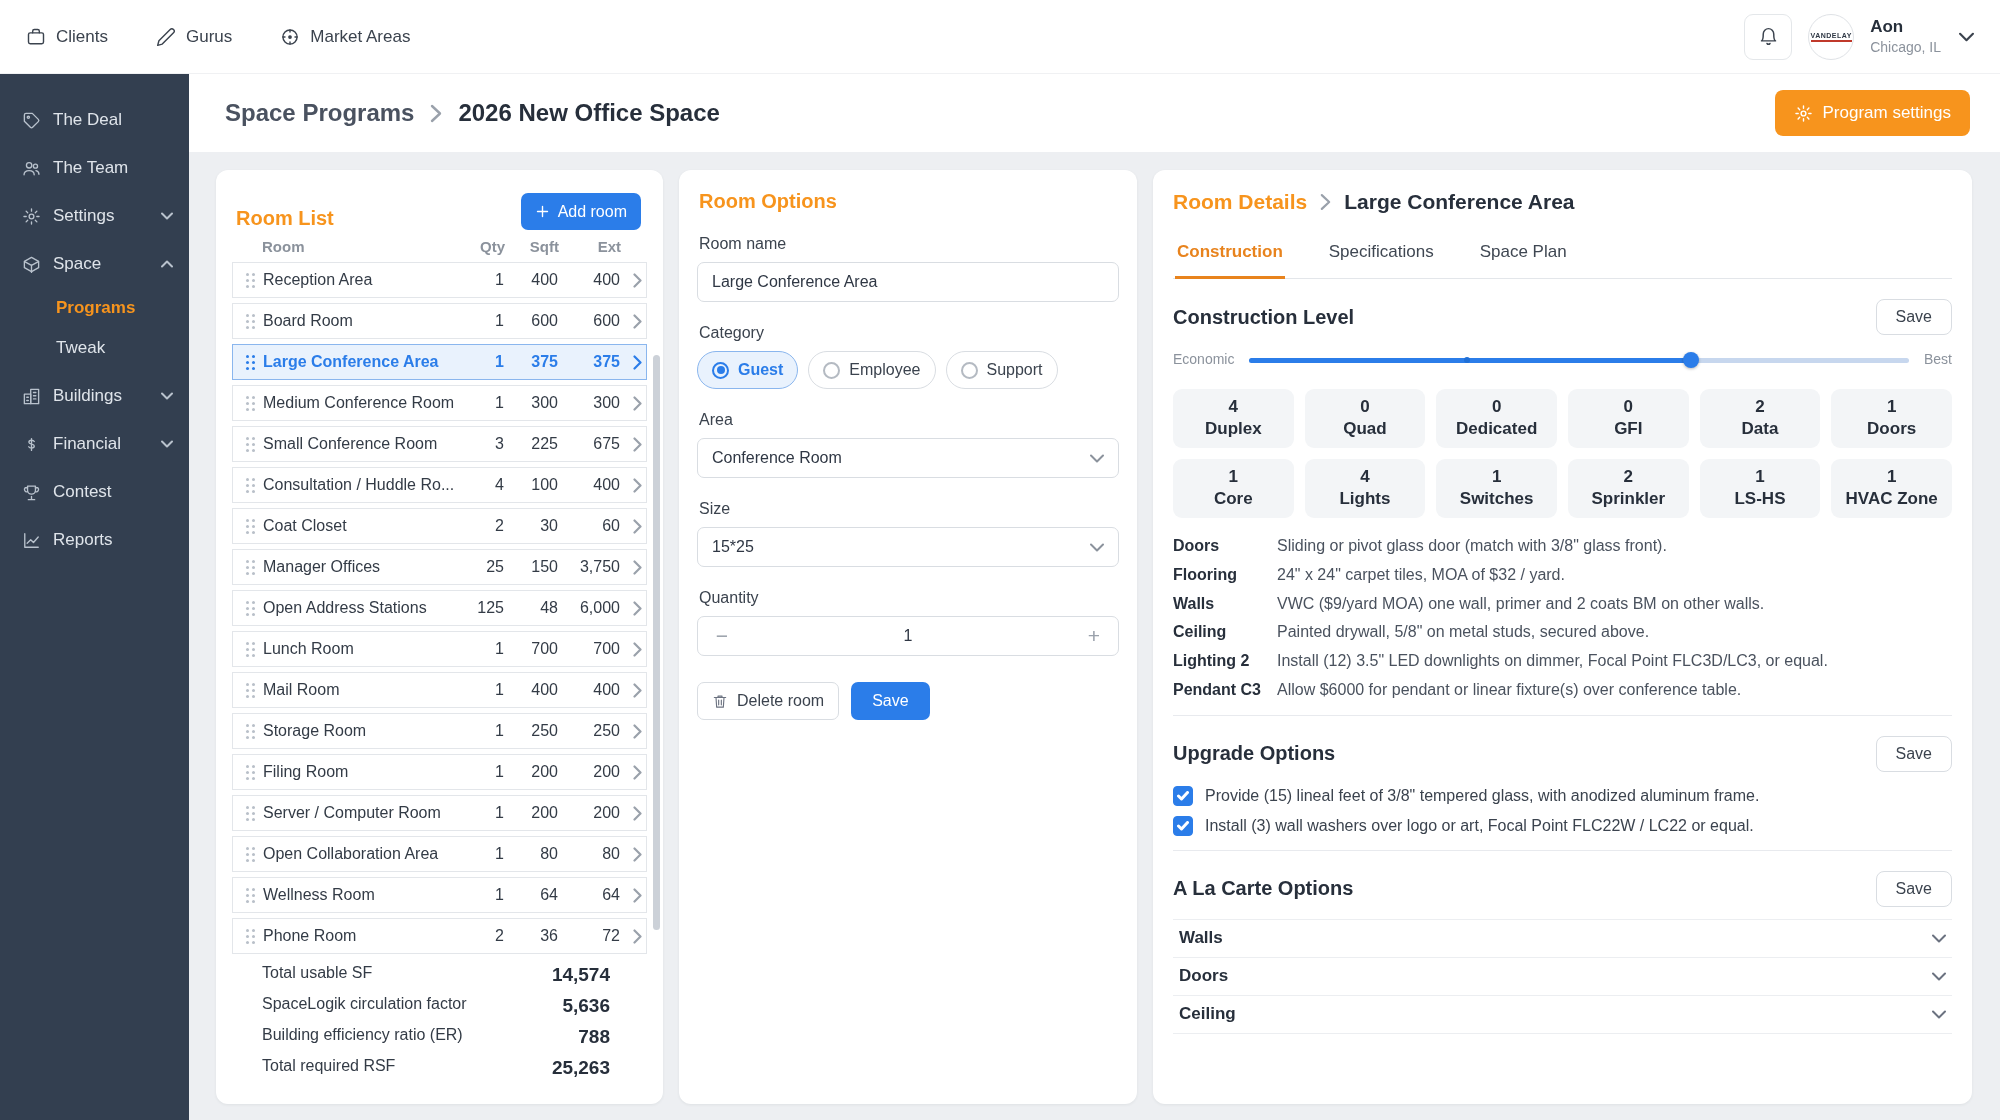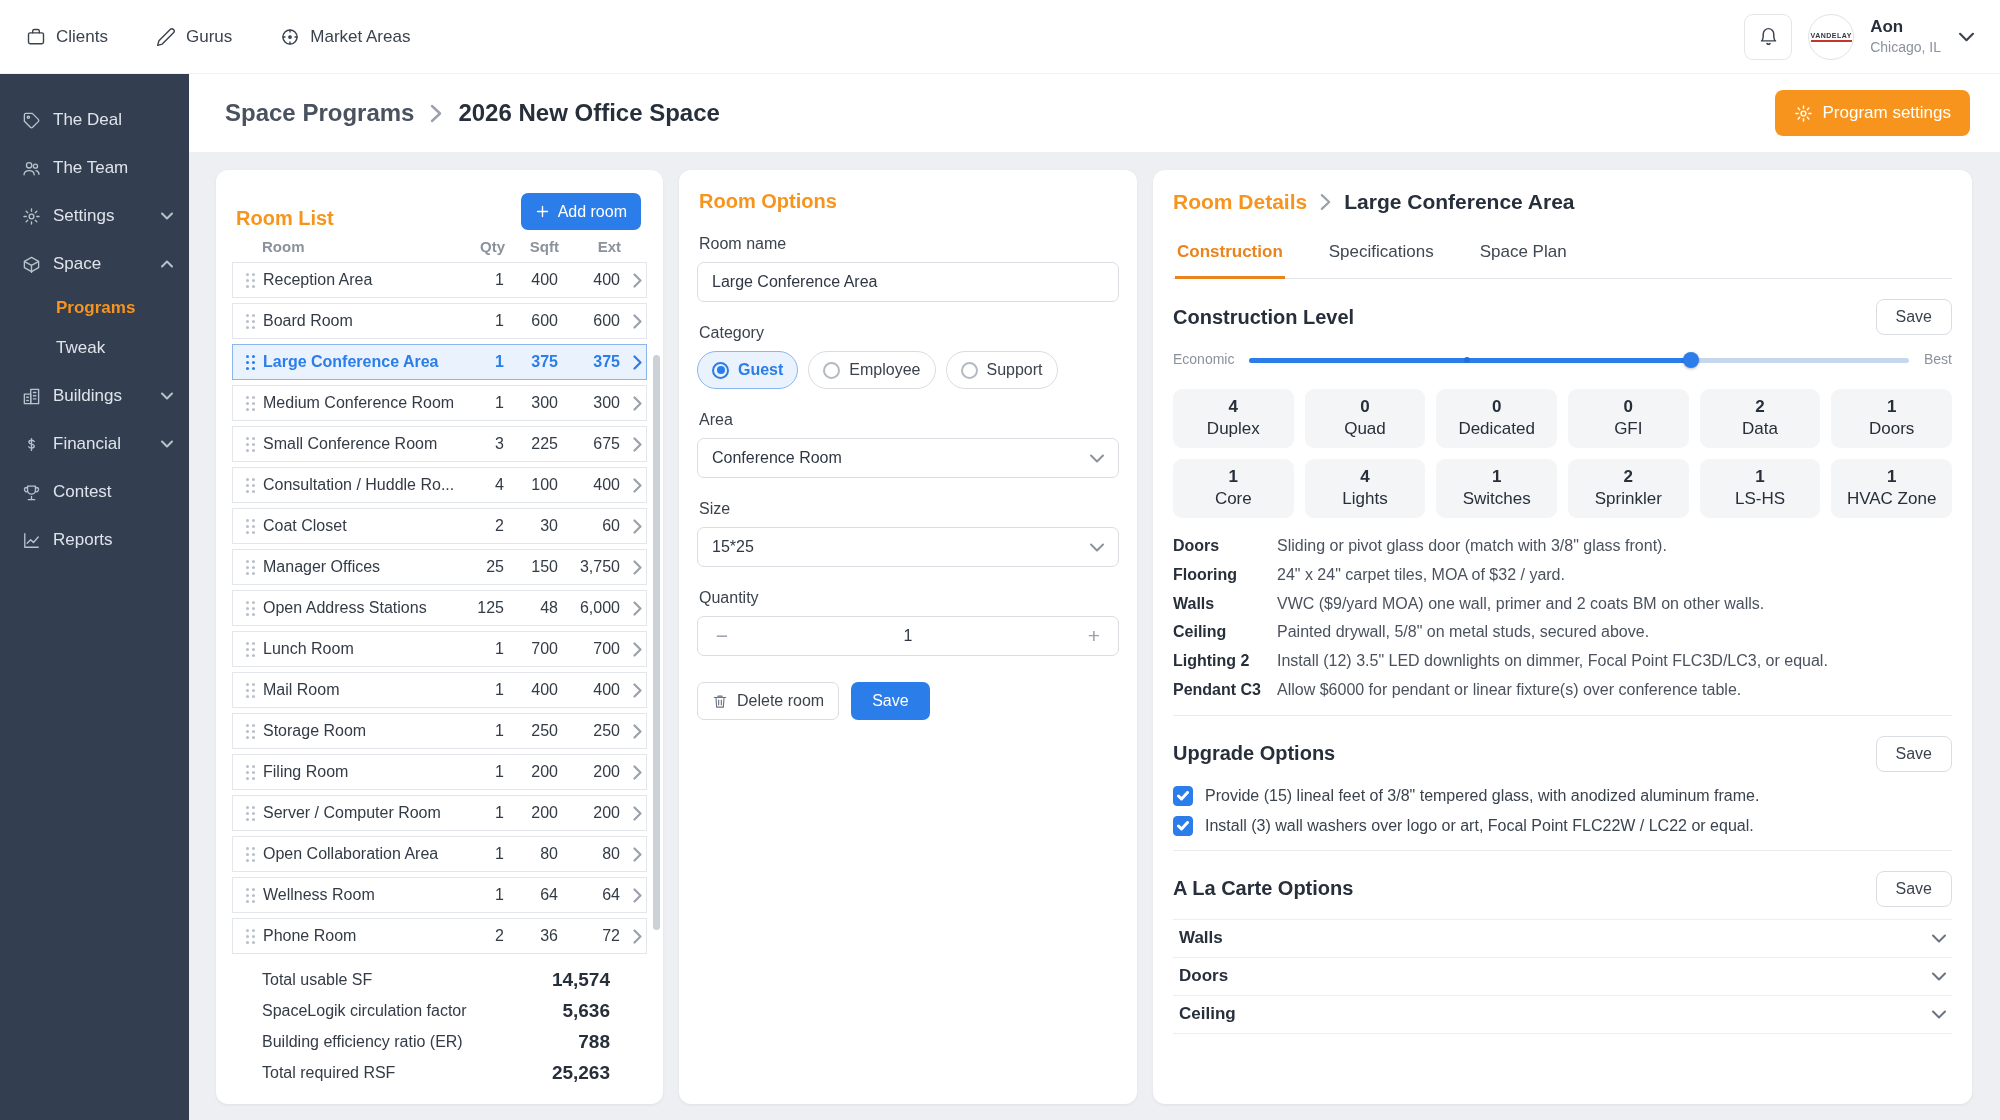--- a/index.html
+++ b/index.html
@@ -73,21 +73,21 @@
   .r-chev svg{width:9px;height:15px;stroke:#9aa1ab;fill:none;stroke-width:2.2;stroke-linecap:round;stroke-linejoin:round}
   .row.selected{background:#e9f2fd;border-color:#8ab6ee}
   .row.selected .r-name,.row.selected .r-num{color:#2b7de9;font-weight:bold}
   .row.selected .r-chev svg{stroke:#2b7de9}
   .handle{display:flex;justify-content:center;cursor:grab}
   .dots{display:block;width:9px;height:15px;position:relative}
   .dots::before{content:"";position:absolute;left:0;top:0;width:3px;height:3px;border-radius:50%;background:#b9c0c9;box-shadow:6px 0 0 #b9c0c9,0 6px 0 #b9c0c9,6px 6px 0 #b9c0c9,0 12px 0 #b9c0c9,6px 12px 0 #b9c0c9}
   .row.selected .dots::before{background:#2b7de9;box-shadow:6px 0 0 #2b7de9,0 6px 0 #2b7de9,6px 6px 0 #2b7de9,0 12px 0 #2b7de9,6px 12px 0 #2b7de9}
   .scrollthumb{position:absolute;right:3px;top:185px;width:7px;height:575px;border-radius:4px;background:#ccd1d8;cursor:pointer}
   .summary{margin-top:10px}
-  .sum-row{display:flex;align-items:center;height:31px;padding:0 37px 0 30px}
+  .sum-row{display:flex;align-items:flex-start;height:31px;padding:0 37px 0 30px}
   .sum-label{font-size:16px;color:#333b46}
   .sum-value{margin-left:auto;font-size:19px;font-weight:bold;color:#272f3b}
 
   
   .opt-card{width:458px;flex:0 0 458px;padding:20px 18px}
   .opt-card .panel-title{margin-bottom:4px;padding-left:2px}
   .field-label{font-size:16px;color:#3b434e;margin:22px 0 9px;padding-left:2px}
   .text-input{width:100%;height:40px;border:1px solid #d9dde2;border-radius:7px;padding:0 14px;font-size:16px;color:#2f3744;font-family:inherit;background:#fff}
   .cat-row{display:flex;gap:10px}
   .pill{display:flex;align-items:center;gap:9px;height:38px;padding:0 14px;border:1px solid #d9dde2;border-radius:19px;font-size:16px;color:#3b434e;cursor:pointer;background:#fff;white-space:nowrap}
@@ -120,21 +120,21 @@
   .slider-row{display:flex;gap:15px;margin:16px 0 20px}
   .slider-end{font-size:14px;color:#8b929c;flex:0 0 auto}
   .slider{flex:1;position:relative;height:18px;cursor:pointer}
   .slider .track{position:absolute;left:0;right:0;top:6.5px;height:5px;background:#c7d7ee;border-radius:3px}
   .slider .fill{position:absolute;left:0;top:6.5px;height:5px;background:#2b7de9;border-radius:3px}
   .slider .tick{position:absolute;top:6px;width:6px;height:6px;background:#1f6fd6;border-radius:50%;transform:translateX(-3px)}
   .slider .thumb{position:absolute;top:1px;width:16px;height:16px;background:#2b7de9;border-radius:50%;transform:translateX(-8px);box-shadow:0 1px 3px rgba(0,0,0,.28);cursor:grab}
   .stats{display:grid;grid-template-columns:repeat(6,1fr);gap:11px}
   .stat{background:#f3f5f7;border-radius:9px;text-align:center;padding:8px 4px 9px}
   .stat .v{font-size:17px;font-weight:bold;color:#272f3b}
-  .stat .l{font-size:17px;font-weight:normal;color:#272f3b;margin-top:2px;white-space:nowrap;overflow:hidden}
+  .stat .l{font-size:17px;font-weight:bold;color:#272f3b;margin-top:2px;white-space:nowrap;overflow:hidden}
   .specs{margin-top:18px}
   .spec-row{display:flex;margin-bottom:8px;font-size:16px;line-height:1.3}
   .spec-label{width:104px;flex:0 0 104px;font-weight:bold;color:#272f3b}
   .spec-text{color:#4a525e}
   .divider{border-top:1px solid #e8eaee;margin-top:14px}
   .upgrades{margin-top:14px}
   .check-row{display:flex;align-items:center;gap:12px;margin-bottom:10px;font-size:16px;color:#3b434e}
   .checkbox{width:20px;height:20px;border-radius:4px;border:1px solid #b4bac2;background:#fff;display:flex;align-items:center;justify-content:center;flex:0 0 20px;cursor:pointer}
   .checkbox svg{width:12px;height:10px;stroke:#fff;fill:none;stroke-width:3;stroke-linecap:round;stroke-linejoin:round;visibility:hidden}
   .check-row.checked .checkbox{background:#2b7de9;border-color:#2b7de9}

